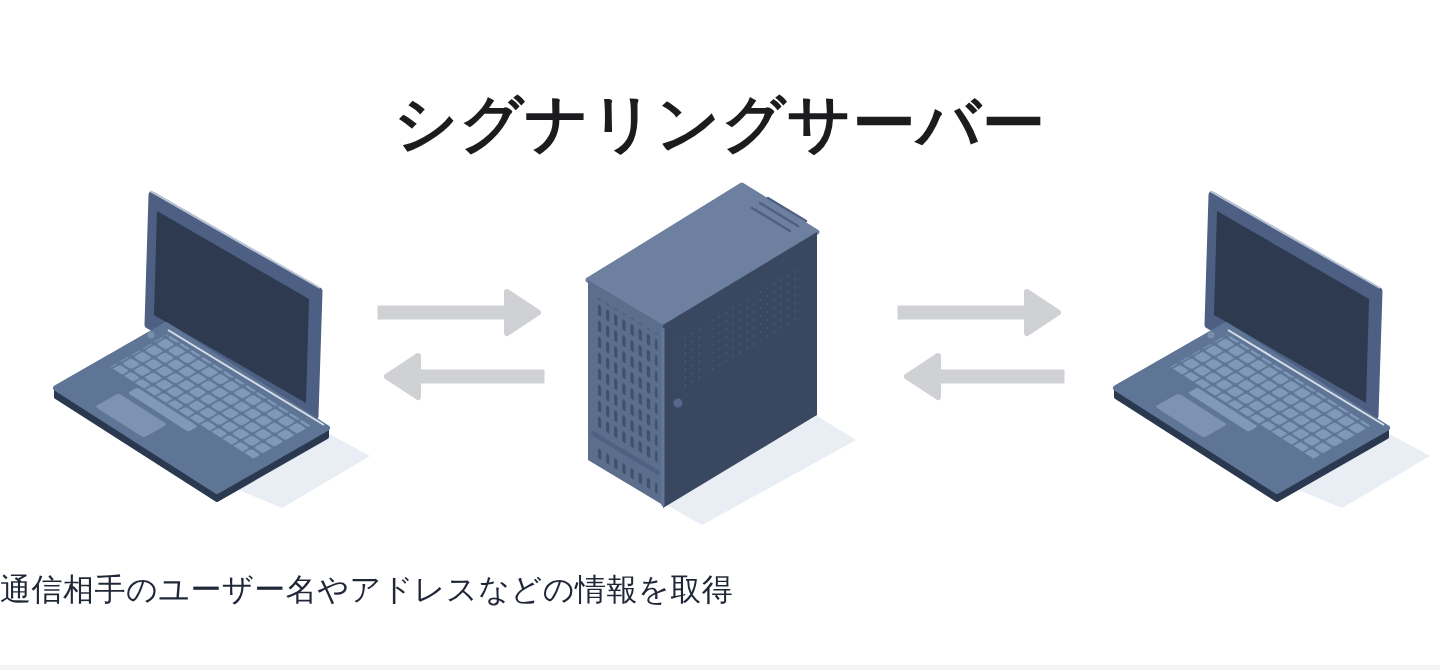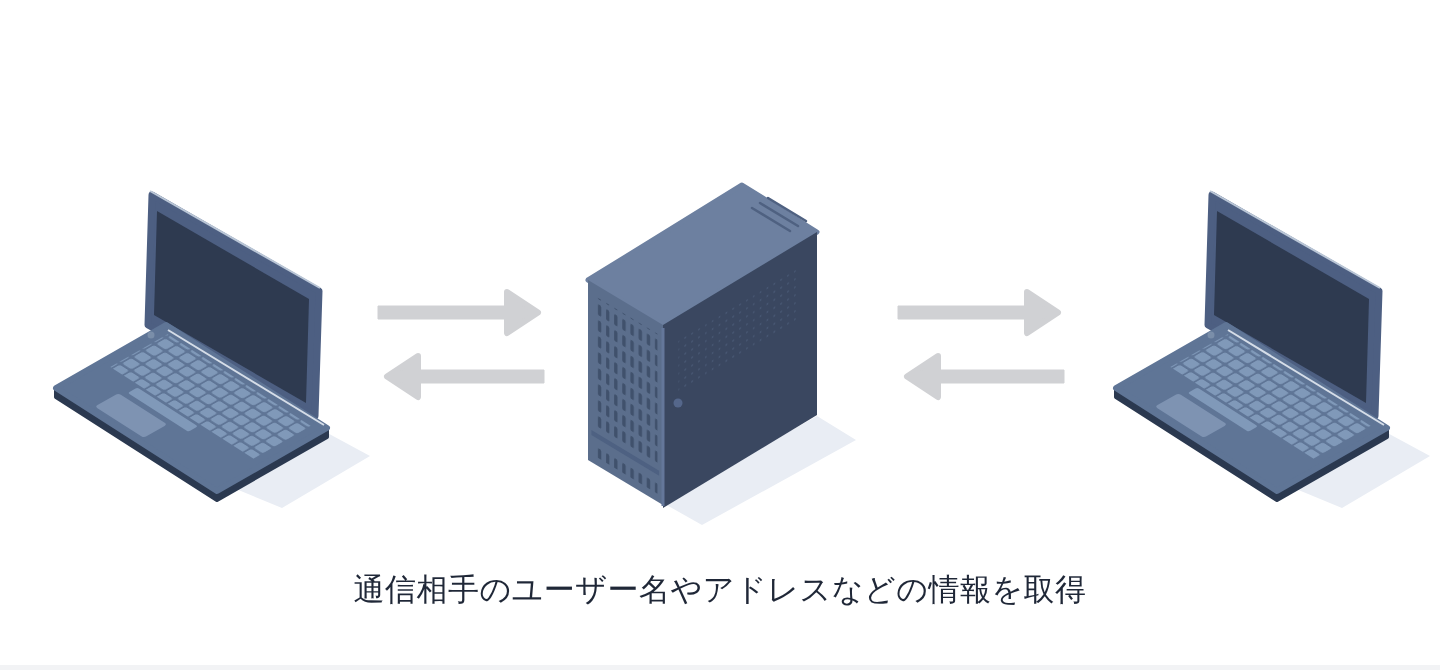--- a/index.html
+++ b/index.html
@@ -6,21 +6,21 @@
   body{
     width:1440px;height:670px;overflow:hidden;background:#ffffff;
     font-family:"Liberation Sans","DejaVu Sans",sans-serif;position:relative;
   }
   .stage{position:absolute;inset:0;}
   .title{
     position:absolute;left:0;right:0;top:44px;text-align:center;
     font-size:63px;font-weight:700;color:#1c1c1e;letter-spacing:1px;line-height:1.2;
   }
   .caption{
-    position:absolute;left:0;right:0;top:569px;text-align:center;
+    position:absolute;left:0;right:0;top:569px;text-align:left;
     font-size:31px;font-weight:500;color:#1f2737;letter-spacing:0.5px;
   }
   .illus{position:absolute;}
   .illus svg{display:block;width:100%;height:100%;}
   #laptop-left {left:40px;  top:178px; width:330px; height:335px;}
   #server-mid  {left:580px; top:170px; width:290px; height:355px;}
   #laptop-right{left:1100px;top:178px; width:330px; height:335px;}
   #arrows-left {left:370px; top:283px; width:185px; height:125px;}
   #arrows-right{left:890px; top:283px; width:185px; height:125px;}
   .bottom-strip{
@@ -91,20 +91,21 @@
           <rect x="48" y="87" width="126" height="13"></rect>
           <path d="M48,73 L17,93.5 L48,114 Z" stroke-width="6"></path>
         </g>
       </g>
     </symbol>
   </defs>
 </svg>
 
 <div class="stage">
 
+  <h1 class="title">シグナリングサーバー</h1>
 
   <div class="illus" id="laptop-left">
     <svg viewBox="0 0 330 335">
         <use href="#sym-laptop"></use>
       </svg>
   </div>
 
   <div class="illus" id="arrows-left">
     <svg viewBox="0 0 185 125">
         <use href="#sym-arrows"></use>

